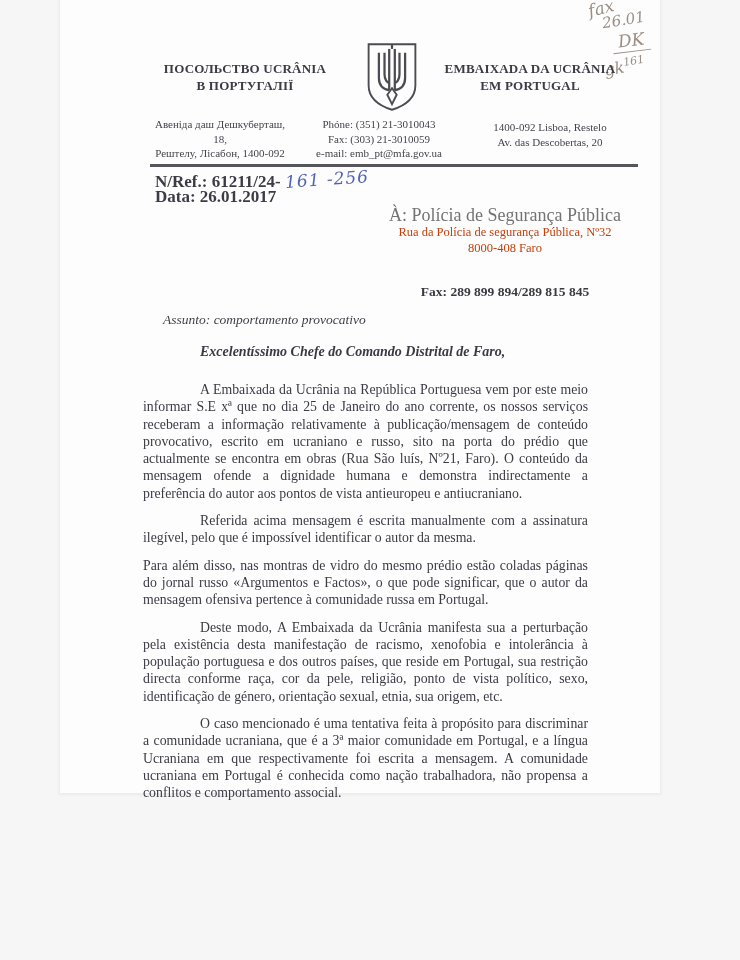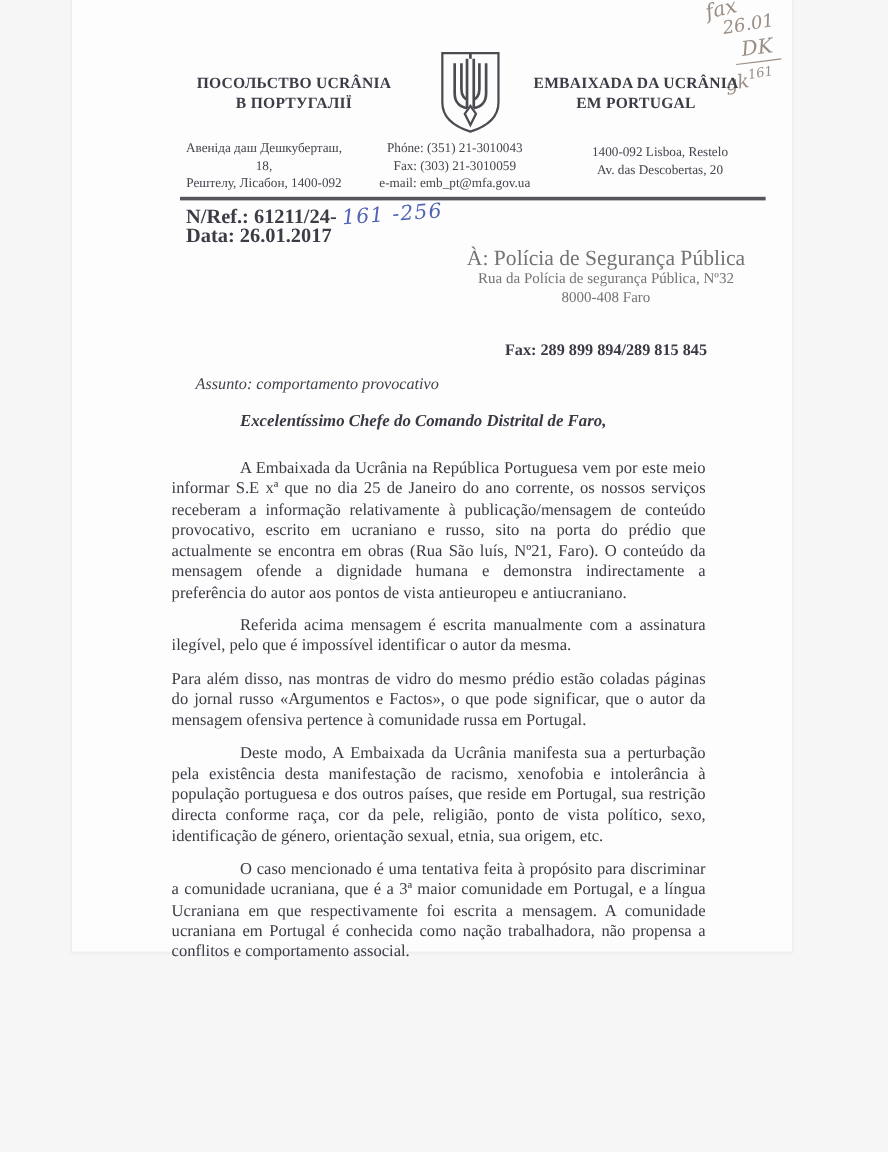--- a/index.html
+++ b/index.html
@@ -14,21 +14,21 @@
   .hdr{font-weight:bold;font-size:13px;line-height:17px;letter-spacing:.2px;color:#3c3c46;}
   .contact{font-size:11px;line-height:14.5px;color:#44444d;}
   .divider{position:absolute;left:150px;top:164px;width:488px;height:3px;background:#55555c;}
   
   .ref{font-weight:bold;font-size:17px;line-height:16px;color:#3c3c46;}
   .hw{font-family:"DejaVu Serif", serif;font-style:italic;color:#9b8e85;}
   .hw-blue{font-family:"DejaVu Serif", serif;font-style:italic;color:#5163b4;
            font-size:17px;letter-spacing:1px;}
   
   .recip-b{font-weight:normal;font-size:18px;line-height:17px;color:#737373;}
-  .recip-r{font-size:12.5px;line-height:16px;color:#737373;text-align:center;}
+  .recip-r{font-size:12.5px;line-height:16px;color:#c2410c;text-align:center;}
   .faxline{font-weight:bold;font-size:13.5px;color:#3a3a44;}
   .subject{font-style:italic;font-size:13.5px;color:#41414a;}
   .salutation{font-style:italic;font-weight:bold;font-size:14px;color:#3a3a44;}
   
   .bodytext{position:absolute;left:133px;top:371px;width:465px;
             font-size:13.8px;line-height:17.3px;text-align:justify;color:#3b3b45;}
   .bodytext p{margin:10px;}
   .bodytext p.ind{text-indent:57px;}
   sup.hw-sup{font-size:11px;}
   .dk-underline{display:inline-block;border-bottom:1.5px solid #9b8e85;

